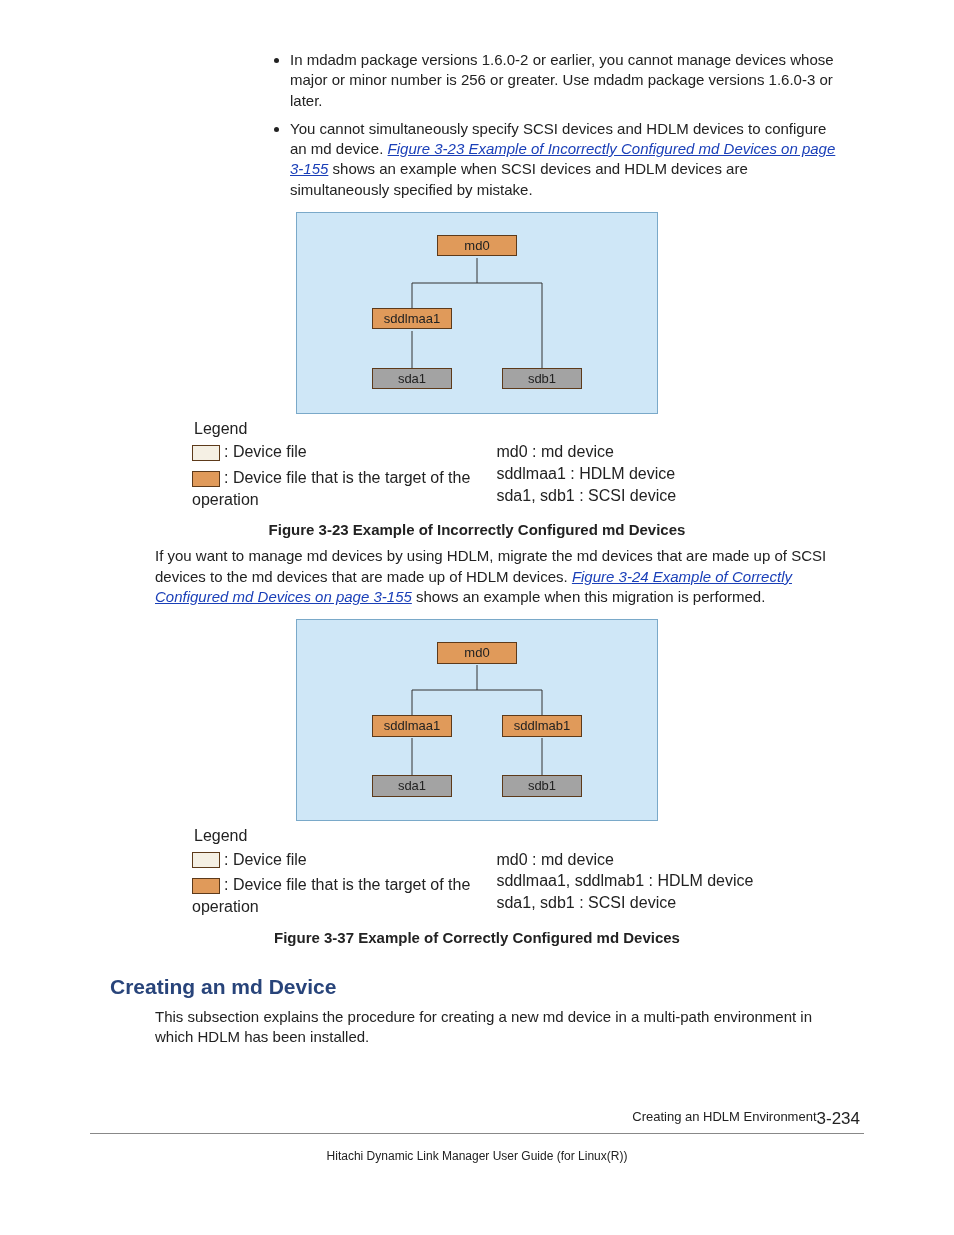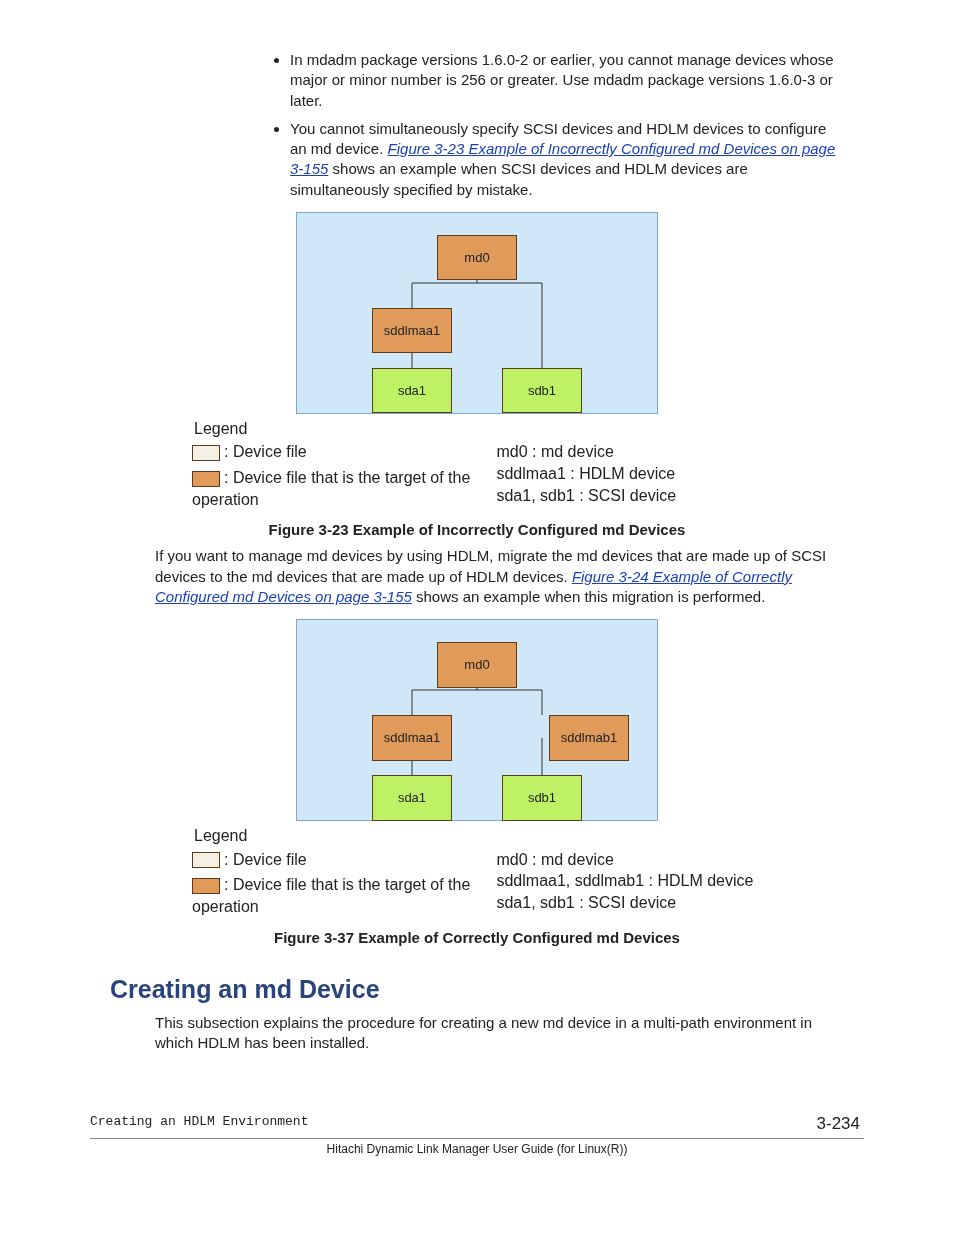--- a/index.html
+++ b/index.html
@@ -12,46 +12,46 @@
     box-sizing: border-box;
     line-height: 1.35;
   }
   ul.bullets { list-style: disc; padding-left: 200px; margin: 0 0 10px 0; }
   ul.bullets li { margin-bottom: 8px; padding-right: 25px; }
   a.xref { color: #1a3fb8; text-decoration: underline; font-style: italic; }
   .caption { text-align: center; font-weight: bold; margin: 10px 0 6px 0; }
   p.indent { margin: 6px 25px 10px 65px; }
   h2.section {
     color: #28447a;
-    font-size: 25px;
+    font-size: 21px;
     font-weight: bold;
     margin: 25px 0 2px 20px;
   }
   .fig-wrap { text-align: center; margin: 12px 0 6px 0; }
   .fig-inner { display: inline-block; text-align: left; }
   .diagram {
     background: #cfe7f7;
     border: 1px solid #7aa9c9;
     position: relative;
     width: 360px;
     height: 200px;
     margin: 0 auto;
   }
   .node {
     position: absolute;
     border: 1px solid #5d3a1a;
     font-family: Arial, sans-serif;
     font-size: 13px;
     text-align: center;
-    padding: 13px 0;
+    padding: 1px 0;
     width: 80px;
     box-sizing: border-box;
   }
   .target  { background: #e09a5a; }
-  .plain   { background: #bef264; }
+  .plain   { background: #a3a3a3; }
   svg.lines { position: absolute; left: 0; top: 0; width: 100%; height: 100%; pointer-events: none; }
   .legend {
     font-family: Arial, sans-serif;
     font-size: 16px;
     margin-top: 4px;
     width: 570px;
   }
   .legend-title { margin: 4px 0 2px 2px; }
   .legend-left { display: inline-block; vertical-align: top; width: 300px; }
   .legend-right { display: inline-block; vertical-align: top; }
@@ -64,23 +64,23 @@
     margin-right: 4px;
   }
   .sw-plain  { background: #f5f0e4; }
   .sw-target { background: #e09a5a; }
   .footer {
     margin-top: 60px;
     font-family: Verdana, sans-serif;
     font-size: 13px;
   }
   .footer-line1 { border-bottom: 1px solid #888; padding-bottom: 2px; display: flex; }
-  .footer-center { flex: 1; text-align: left; font-family: Liberation Mono, monospace; }
+  .footer-center { flex: 1; text-align: right; }
   .footer-page { font-size: 17px; padding-right: 4px; }
-  .footer-line2 { text-align: center; font-size: 12px; padding-top: 2px; }
+  .footer-line2 { text-align: center; font-size: 12px; padding-top: 2px; margin-top: 12px; }
 </style>
 </head>
 <body>
 
 <ul class="bullets">
   <li>In mdadm package versions 1.6.0-2 or earlier, you cannot manage devices whose major or minor number is 256 or greater. Use mdadm package versions 1.6.0-3 or later.</li>
   <li>
     <span>You cannot simultaneously specify SCSI devices and HDLM devices to configure an md device. </span><a href="#" class="xref">Figure 3-23 Example of Incorrectly Configured md Devices on page 3-155</a><span> shows an example when SCSI devices and HDLM devices are simultaneously specified by mistake.</span>
   </li>
 </ul>
@@ -127,21 +127,21 @@
       <svg class="lines" viewBox="0 0 360 200">
         <path d="M180 45 V70" stroke="#333" fill="none"></path>
         <path d="M115 70 H245" stroke="#333" fill="none"></path>
         <path d="M115 70 V95" stroke="#333" fill="none"></path>
         <path d="M245 70 V95" stroke="#333" fill="none"></path>
         <path d="M115 118 V155" stroke="#333" fill="none"></path>
         <path d="M245 118 V155" stroke="#333" fill="none"></path>
       </svg>
       <div class="node target" style="left:140px; top:22px;">md0</div>
       <div class="node target" style="left:75px;  top:95px;">sddlmaa1</div>
-      <div class="node target" style="left:205px; top:95px;margin-left:47px;">sddlmab1</div>
+      <div class="node target" style="left:205px; top:95px;">sddlmab1</div>
       <div class="node plain" style="left:75px;  top:155px;">sda1</div>
       <div class="node plain" style="left:205px; top:155px;">sdb1</div>
     </div>
     <div class="legend">
       <div class="legend-title">Legend</div>
       <div class="legend-left">
         <div><span class="swatch sw-plain"></span><span>: Device file</span></div>
         <div style="margin-top:4px;"><span class="swatch sw-target"></span><span>: Device file that is the target of the operation</span></div>
       </div>
       <div class="legend-right">

